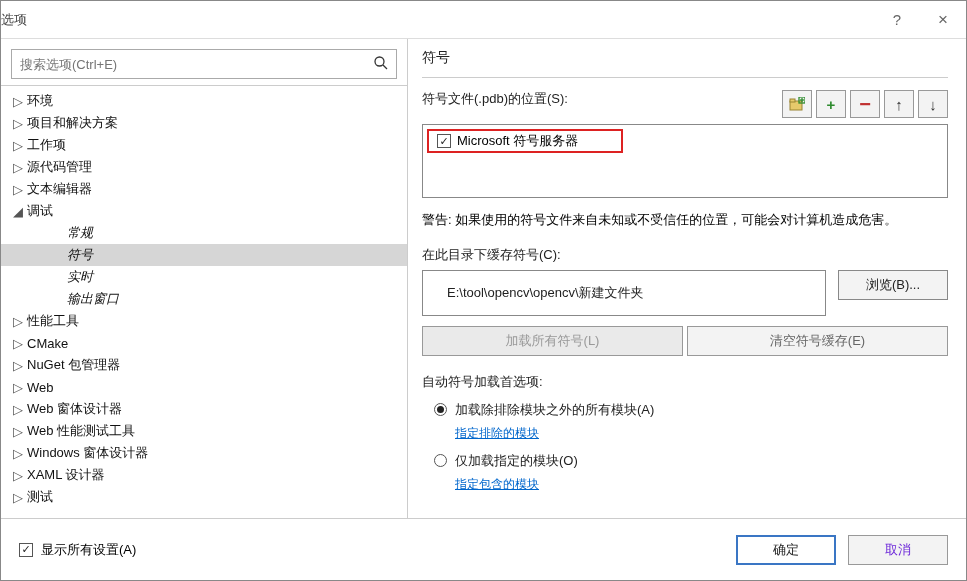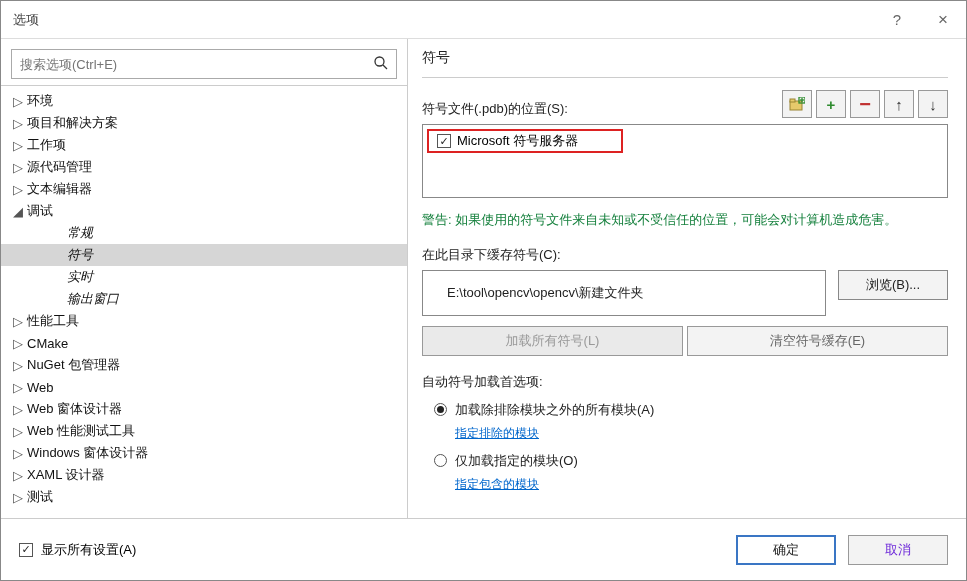--- a/index.html
+++ b/index.html
@@ -1,46 +1,46 @@
 <!DOCTYPE html>
 <html><head>
 <meta charset="utf-8">
 <style>
 * { box-sizing: border-box; margin: 0; padding: 0; font-family: "Microsoft YaHei", "Segoe UI", sans-serif; font-size: 13px; }
 html, body { width: 967px; height: 581px; background: #fff; }
 .dialog { width: 967px; height: 581px; border: 1px solid #888; background: #fff; display: flex; flex-direction: column; }
-.titlebar { height: 38px; background: #fff; display: flex; align-items: center; padding-left: 12px; border-bottom: 1px solid #ddd; }
+.titlebar { height: 38px; background: #fff; display: flex; align-items: center; border-bottom: 1px solid #ddd; }
 .titlebar .title { flex: 1; color: #444; }
 .titlebar .btn { width: 46px; height: 38px; display: flex; align-items: center; justify-content: center; color: #666; }
 .titlebar .btn.help { font-size: 15px; }
 .titlebar .btn.close { font-size: 17px; }
 .body { flex: 1; display: flex; overflow: hidden; }
 .left { width: 407px; border-right: 1px solid #ccc; display: flex; flex-direction: column; }
 .searchwrap { margin: 10px 10px 6px 10px; position: relative; }
 .searchbox { width: 100%; height: 30px; border: 1px solid #aaa; padding: 0 30px 0 8px; color: #777; }
 .searchicon { position: absolute; right: 8px; top: 6px; color: #555; }
 .tree { flex: 1; overflow: auto; border-top: 1px solid #ccc; padding-top: 4px; }
 .tree .item { height: 22px; display: flex; align-items: center; padding-left: 12px; cursor: default; }
 .tree .item.depth2 { padding-left: 52px; font-style: italic; }
 .tree .arrow { width: 14px; display: inline-block; color: #555; }
 .tree .item.selected { background: #d6d6d6; }
 .tree .label { color: #111; }
 .right { flex: 1; padding: 10px 18px 10px 14px; display: flex; flex-direction: column; overflow: hidden; }
 .pagetitle { font-size: 14px; color: #222; margin-bottom: 10px; }
 .hr { border: none; border-top: 1px solid #ccc; margin-bottom: 12px; }
-.row1 { display: flex; align-items: flex-end; margin-bottom: 6px; }
+.row1 { display: flex; align-items: flex-start; margin-bottom: 6px; }
 .row1 .lab { flex: 1; color: #222; }
 .iconbtns { display: flex; gap: 4px; }
 .iconbtn { width: 30px; height: 28px; border: 1px solid #999; background: #f3f3f3; display: flex; align-items: center; justify-content: center; font-size: 15px; font-weight: bold; color: #333; }
 .iconbtn.green { color: #2e8b2e; }
 .iconbtn.red { color: #c03030; font-size: 20px; line-height: 1; }
 .listbox { border: 1px solid #888; height: 74px; padding: 4px 0; margin-bottom: 12px; }
 .listbox .entry { display: flex; align-items: center; height: 24px; padding: 0 8px; border: 2px solid #d22; width: 196px; margin-left: 4px; }
 .listbox .cb { width: 14px; height: 14px; border: 1px solid #555; margin-right: 6px; display: flex; align-items: center; justify-content: center; font-size: 11px; color: #222; }
-.warning { color: #15803d; margin-bottom: 16px; line-height: 1.5; }
+.warning { color: #000000; margin-bottom: 16px; line-height: 1.5; }
 .lab2 { color: #222; margin-bottom: 6px; }
 .cacherow { display: flex; gap: 12px; margin-bottom: 10px; }
 .cacheinput { flex: 1; height: 46px; border: 1px solid #888; padding: 0 24px; color: #222; }
 .browsebtn { width: 110px; height: 30px; border: 1px solid #888; background: #f3f3f3; color: #222; }
 .btnrow { display: flex; gap: 4px; margin-bottom: 17px; }
 .widebtn { flex: 1; height: 30px; border: 1px solid #999; background: #f3f3f3; color: #666; }
 .widebtn.disabled { color: #999; background: #eaeaea; }
 .section { color: #222; margin-bottom: 10px; }
 .radio-row { display: flex; align-items: center; margin-left: 12px; margin-bottom: 6px; color: #222; }
 .radio-row .radio { width: 13px; height: 13px; border: 1px solid #555; border-radius: 50%; margin-right: 8px; display: flex; align-items: center; justify-content: center; }

